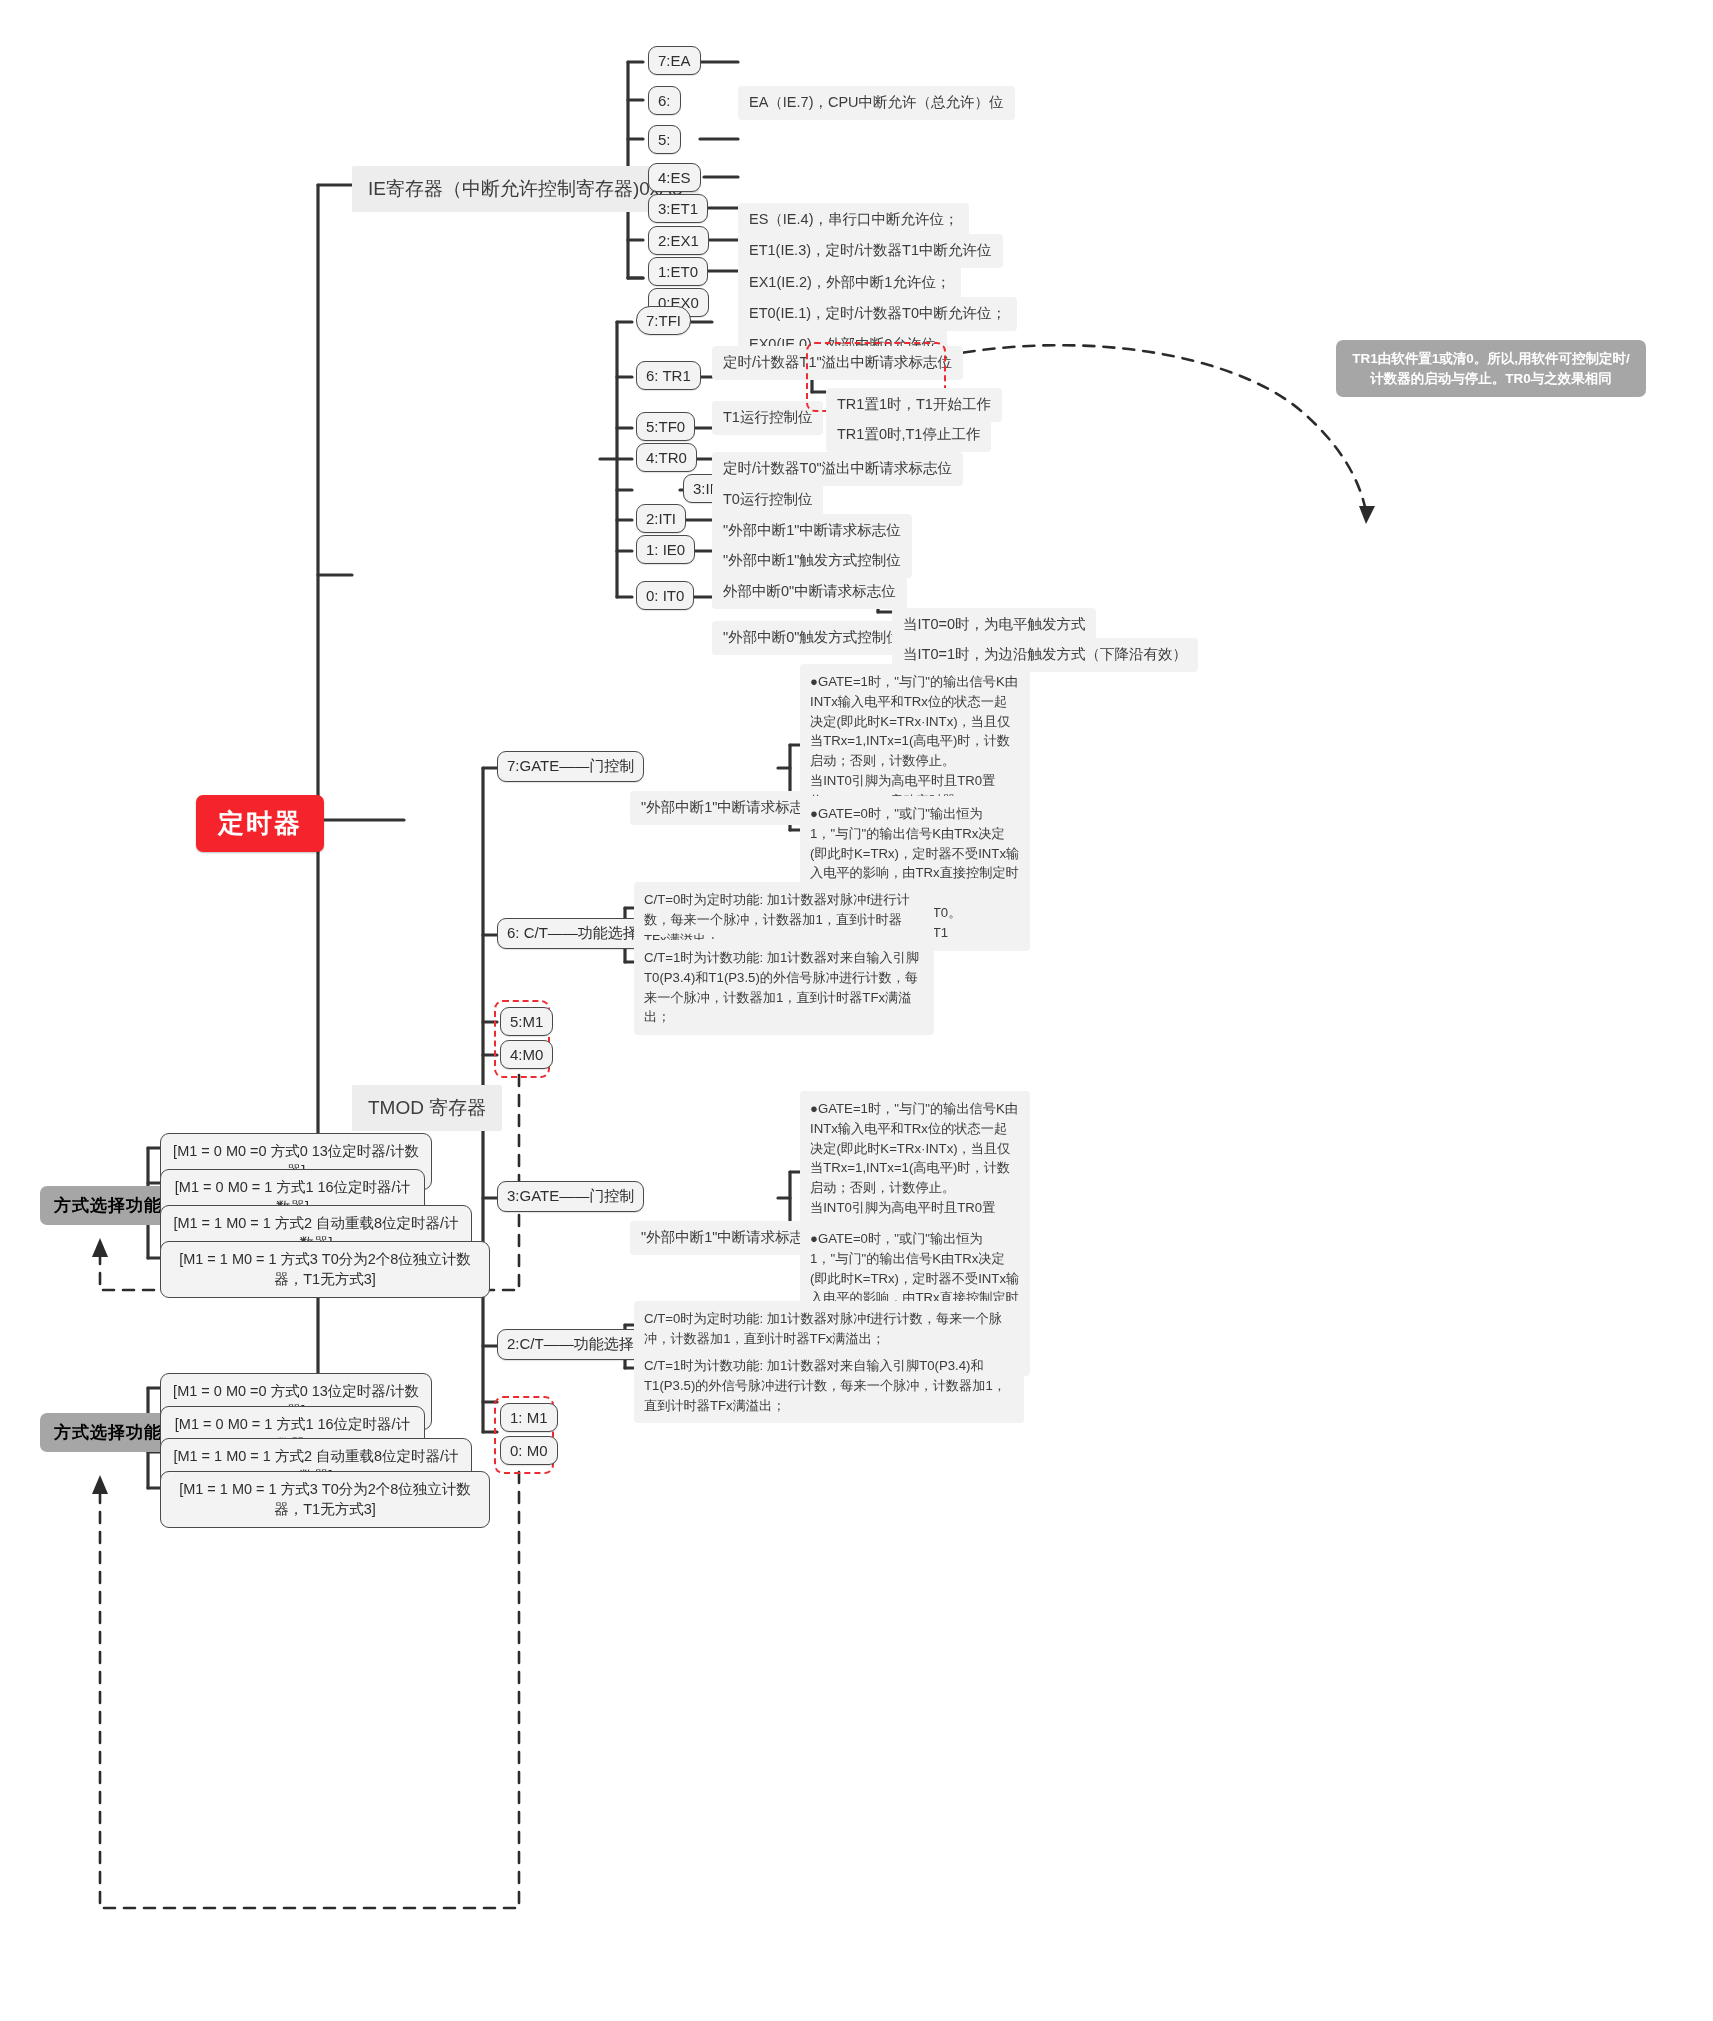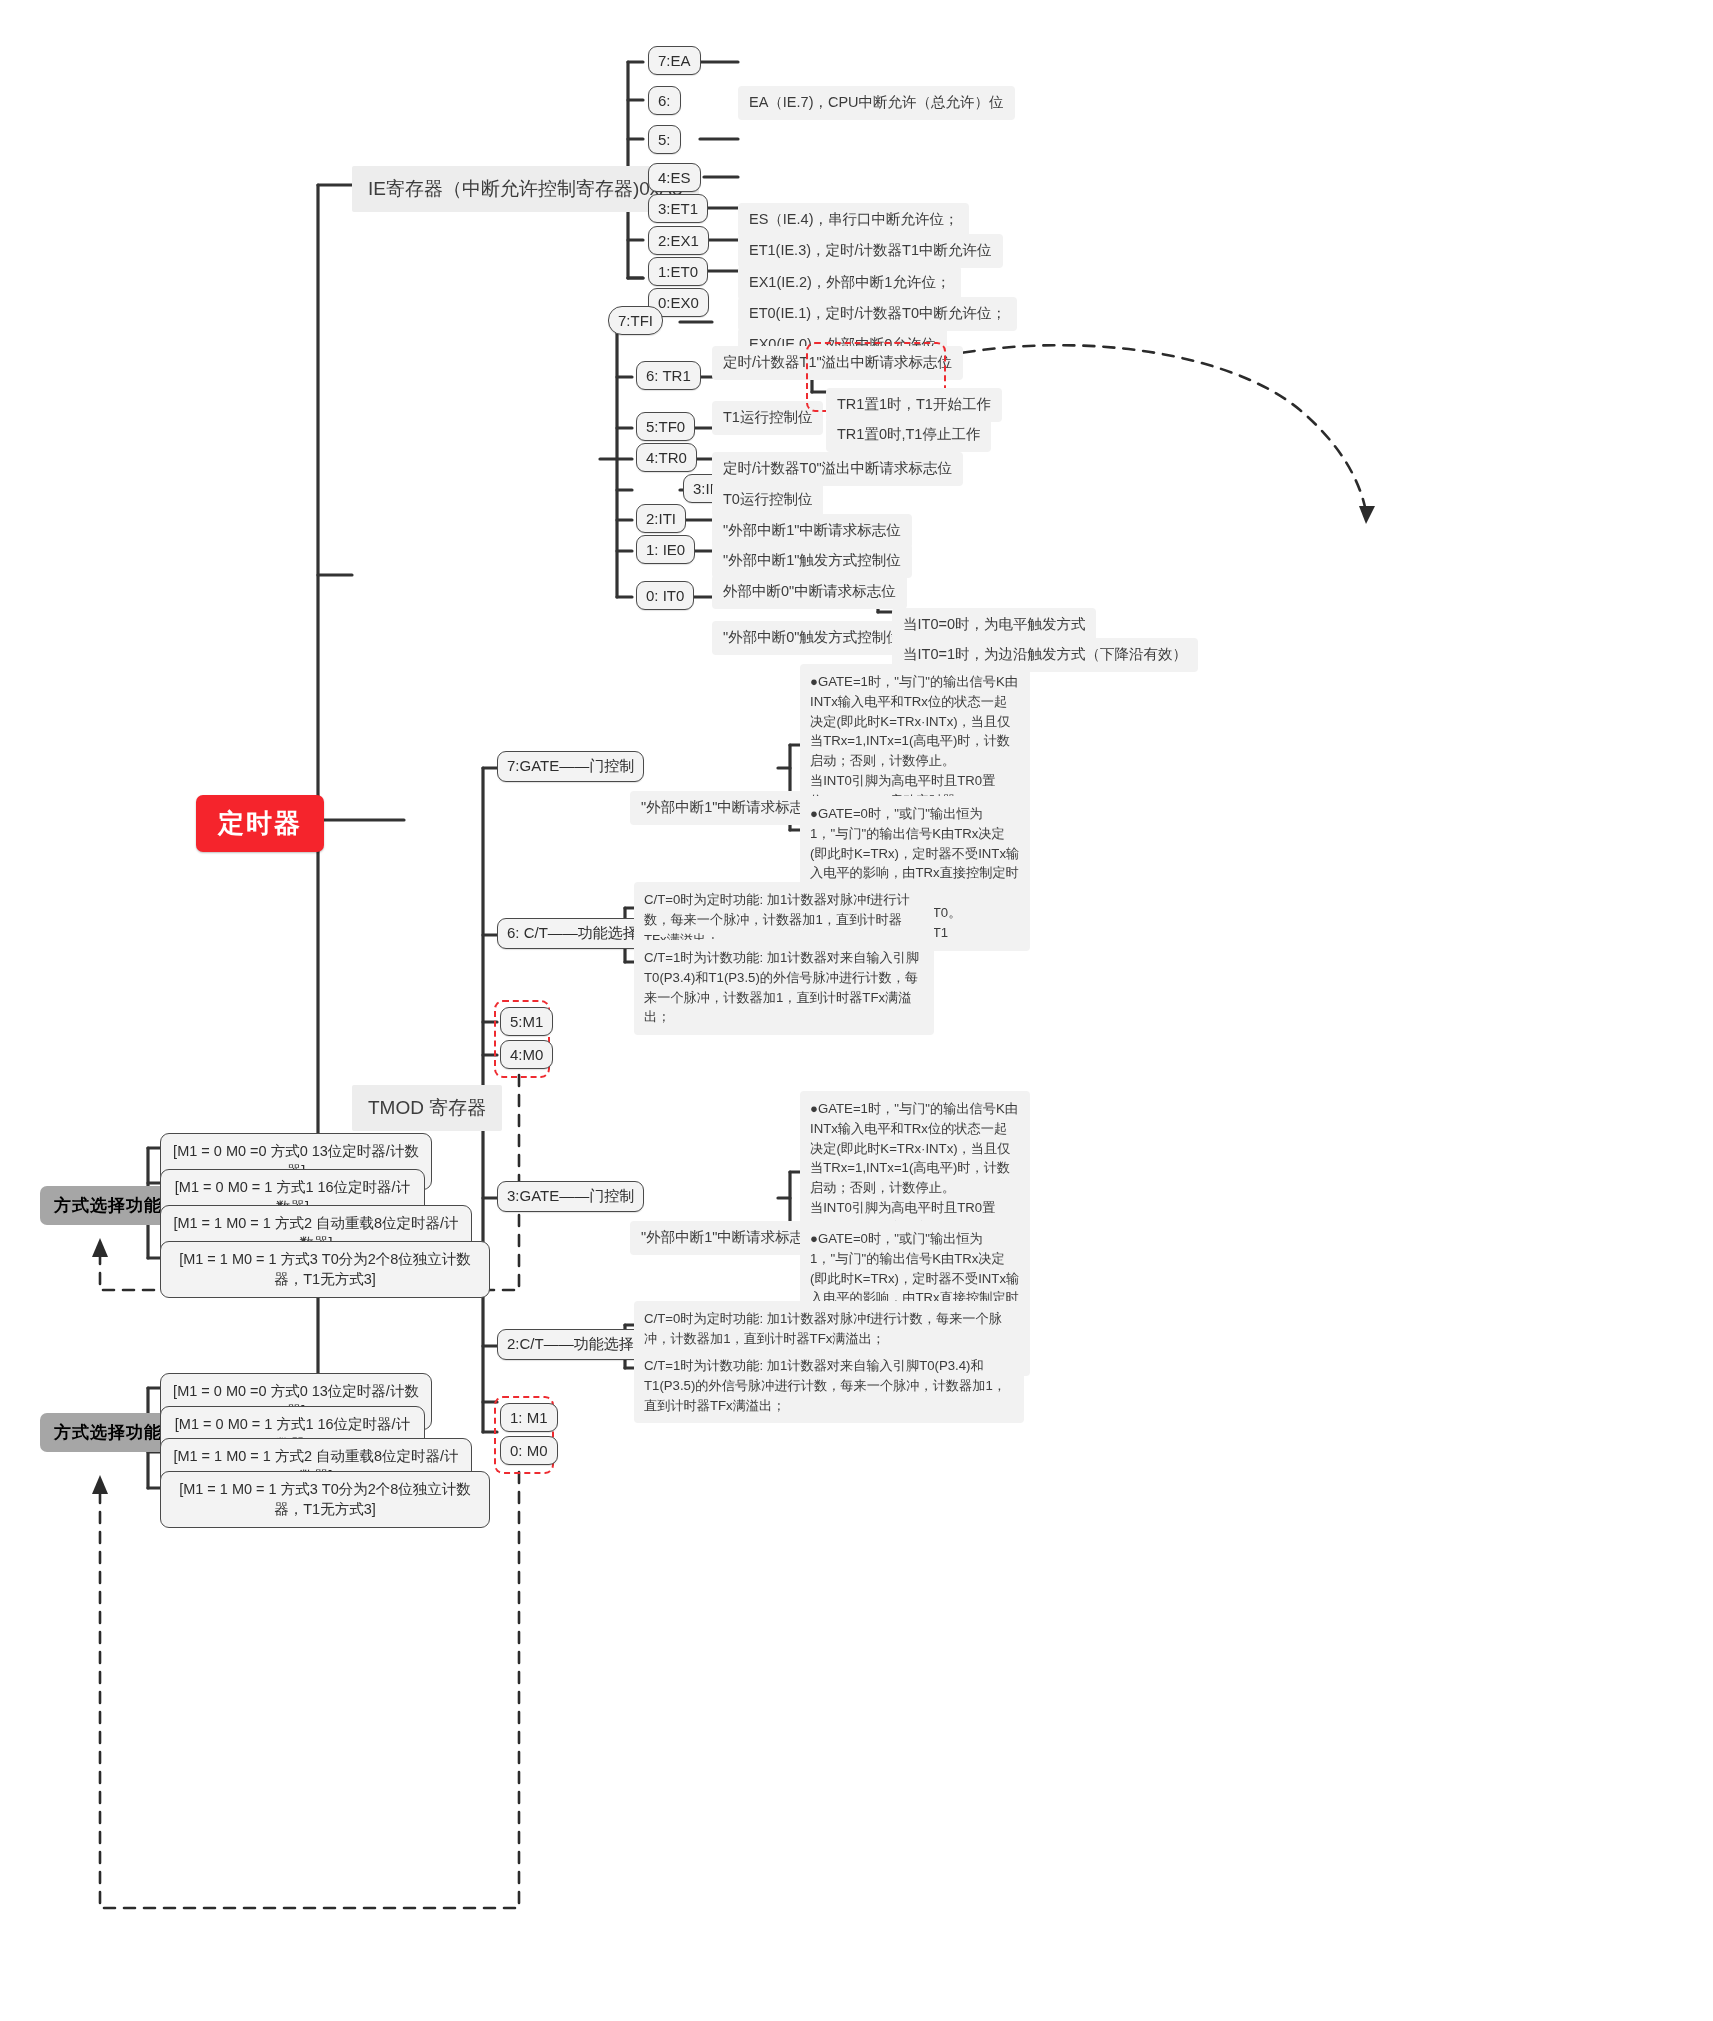--- a/index.html
+++ b/index.html
@@ -197,21 +197,21 @@
   <div class="node bit" style="left:648px; top:288px;">0:EX0</div>
 
   <div class="node desc" style="left:738px; top:46px;">EA（IE.7)，CPU中断允许（总允许）位</div>
   <div class="node desc" style="left:738px; top:163px;">ES（IE.4)，串行口中断允许位；</div>
   <div class="node desc" style="left:738px; top:194px;">ET1(IE.3)，定时/计数器T1中断允许位</div>
   <div class="node desc" style="left:738px; top:226px;">EX1(IE.2)，外部中断1允许位；</div>
   <div class="node desc" style="left:738px; top:257px;">ET0(IE.1)，定时/计数器T0中断允许位；</div>
   <div class="node desc" style="left:738px; top:288px;">EX0(IE.0)，外部中断0允许位</div>
 
 
-  <div class="node bit" style="left:608px; top:306px;border-radius:14px;">7:TFI</div>
+  <div class="node bit" style="left:636px; top:306px;border-radius:14px;">7:TFI</div>
   <div class="node bit" style="left:636px; top:361px;">6: TR1</div>
   <div class="node bit" style="left:636px; top:412px;">5:TF0</div>
   <div class="node bit" style="left:636px; top:443px;">4:TR0</div>
   <div class="node bit" style="left:636px; top:474px;margin-left:47px;">3:IE1</div>
   <div class="node bit" style="left:636px; top:504px;">2:ITI</div>
   <div class="node bit" style="left:636px; top:535px;">1: IE0</div>
   <div class="node bit" style="left:636px; top:581px;">0: IT0</div>
 
   <div class="node desc" style="left:712px; top:306px;">定时/计数器T1"溢出中断请求标志位</div>
   <div class="node desc" style="left:712px; top:361px;">T1运行控制位</div>
@@ -222,20 +222,21 @@
   <div class="node desc" style="left:712px; top:535px;">外部中断0"中断请求标志位</div>
   <div class="node desc" style="left:712px; top:581px;">"外部中断0"触发方式控制位。</div>
 
   <div class="dashbox" style="left:806px; top:342px; width:140px; height:70px;"></div>
   <div class="node desc" style="left:826px; top:348px;">TR1置1时，T1开始工作</div>
   <div class="node desc" style="left:826px; top:378px;">TR1置0时,T1停止工作</div>
 
   <div class="node desc" style="left:892px; top:568px;">当IT0=0时，为电平触发方式</div>
   <div class="node desc" style="left:892px; top:598px;">当IT0=1时，为边沿触发方式（下降沿有效）</div>
 
+  <div class="callout" style="position:absolute; left:1336px; top:340px; width:310px;">TR1由软件置1或清0。所以,用软件可控制定时/计数器的启动与停止。TR0与之效果相同</div>
 
   <div class="node lvl1" style="left:352px; top:1085px;">TMOD 寄存器</div>
 
   <div class="node bit" style="left:497px; top:751px;">7:GATE——门控制</div>
   <div class="node desc" style="left:630px; top:751px;">"外部中断1"中断请求标志位</div>
   <div class="para" style="position:absolute; left:800px; top:664px; width:230px; white-space:pre-line;">●GATE=1时，"与门"的输出信号K由INTx输入电平和TRx位的状态一起决定(即此时K=TRx·INTx)，当且仅当TRx=1,INTx=1(高电平)时，计数启动；否则，计数停止。
 当INT0引脚为高电平时且TR0置位，TR0=1；启动定时器T0；
 当INT1引脚为高电平时且TR1置位，TR1=1；启动定时器T1。</div>
   <div class="para" style="position:absolute; left:800px; top:796px; width:230px; white-space:pre-line;">●GATE=0时，"或门"输出恒为1，"与门"的输出信号K由TRx决定(即此时K=TRx)，定时器不受INTx输入电平的影响，由TRx直接控制定时器的启动和停止。
 当TR0=1,启动定时器T0。

